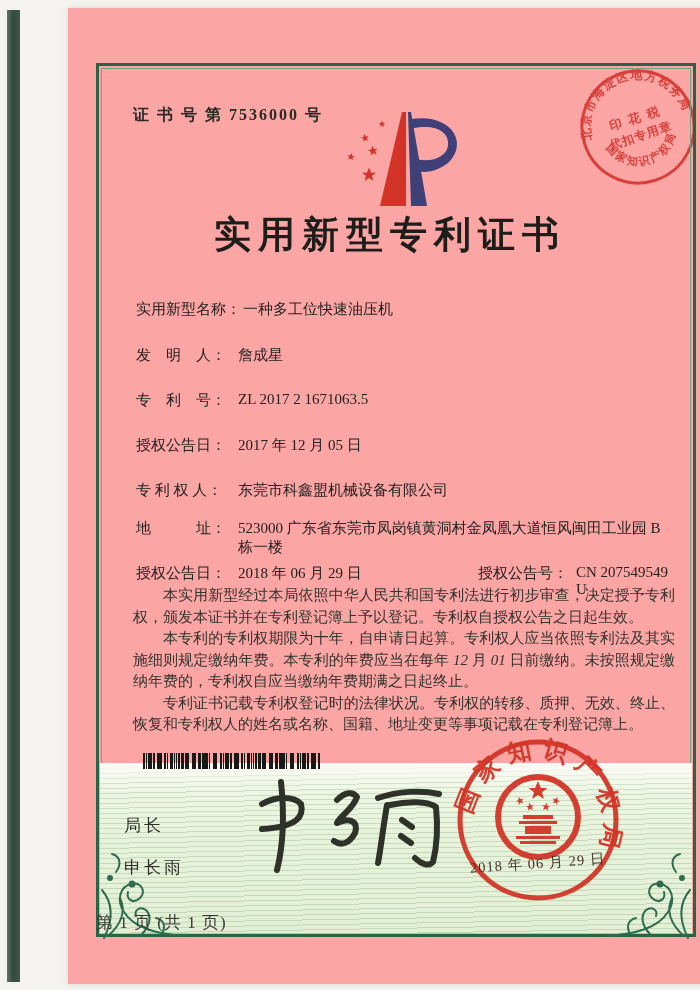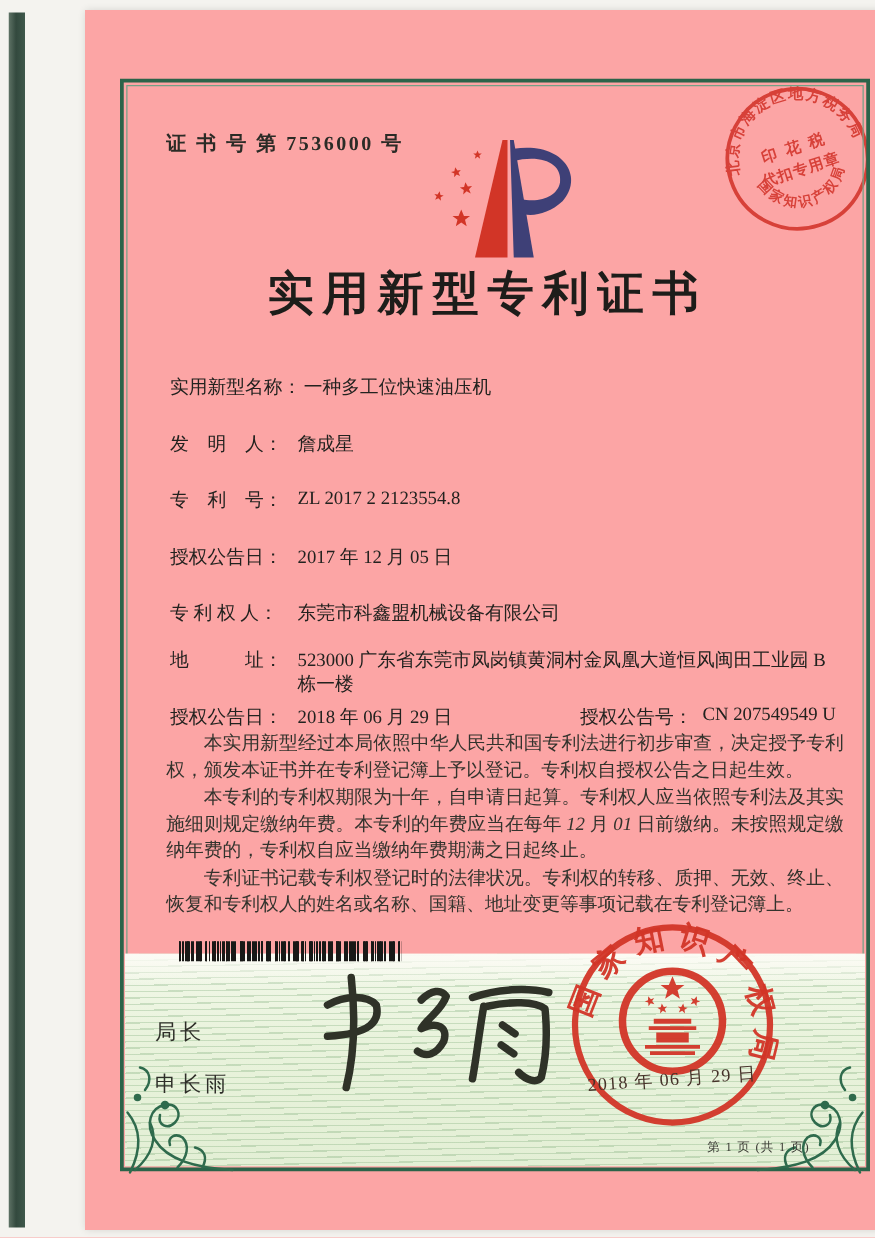--- a/index.html
+++ b/index.html
@@ -49,42 +49,42 @@
   .tax-stamp {
     position:absolute; left:508px; top:57px; width:124px; height:124px;
     transform:rotate(-18deg); opacity:0.9;
   }
   .field-row {
     position:absolute; left:68px; width:545px; display:flex;
     font-size:15px; color:#22221f;
   }
   .flabel { flex:0 0 100px; font-weight:500; white-space:nowrap; }
   .fvalue { flex:1; padding-left:2px; }
-  .grant-pair { position:absolute; left:328px; top:0; display:flex; }
+  .grant-pair { position:absolute; left:342px; top:0; display:flex; }
   .grant-pair .flabel { flex:0 0 96px; }
   .body-text {
     position:absolute; left:65px; top:577px; width:542px;
     font-size:15px; line-height:21.5px; text-align:justify; color:#33332d;
   }
   .body-text p { text-indent:2em; font-style:oblique 6deg; }
   .barcode {
     position:absolute; left:75px; top:745px; width:178px; height:16px;
     background:
       repeating-linear-gradient(90deg,#191917 0 2px, transparent 2px 3px, #191917 3px 4px, transparent 4px 7px),
       repeating-linear-gradient(90deg,#191917 0 1px, transparent 1px 5px, #191917 5px 8px, transparent 8px 11px);
   }
   .director {
     position:absolute; left:56px; top:797px;
     font-size:17px; letter-spacing:3px; line-height:42px; color:#2e2e29;
   }
   .signature { position:absolute; left:172px; top:762px; }
   .seal { position:absolute; left:385px; top:727px; }
   .footer {
-    position:absolute; left:28px; top:903px; width:552px; text-align:right;
-    font-size:10px; color:#3a3a34; letter-spacing:1px;
+    position:absolute; left:28px; top:903px; width:552px; text-align:left;
+    font-size:17px; color:#3a3a34; letter-spacing:1px;
   }
   .ornament { position:absolute; width:92px; height:92px; }
   .ornament.bl { left:28px; top:840px; }
   .ornament.br { left:536px; top:840px; transform:scaleX(-1); }
 </style>
 </head>
 <body>
 
 <div class="spine"></div>
 
@@ -129,21 +129,21 @@
   <div class="field-row" style="top:338px">
     <span class="flabel">发　明　人：</span>
     <span class="fvalue">詹成星</span>
   </div>
   <div class="field-row" style="top:292px">
     <span class="flabel">实用新型名称：</span>
     <span class="fvalue">一种多工位快速油压机</span>
   </div>
   <div class="field-row" style="top:383px">
     <span class="flabel">专　利　号：</span>
-    <span class="fvalue">ZL 2017 2 2123554.8</span>
+    <span class="fvalue">ZL 2017 2 1671063.5</span>
   </div>
   <div class="field-row" style="top:428px">
     <span class="flabel">授权公告日：</span>
     <span class="fvalue">2017 年 12 月 05 日</span>
   </div>
   <div class="field-row" style="top:473px">
     <span class="flabel">专 利 权 人：</span>
     <span class="fvalue">东莞市科鑫盟机械设备有限公司</span>
   </div>
   <div class="field-row" style="top:511px">

